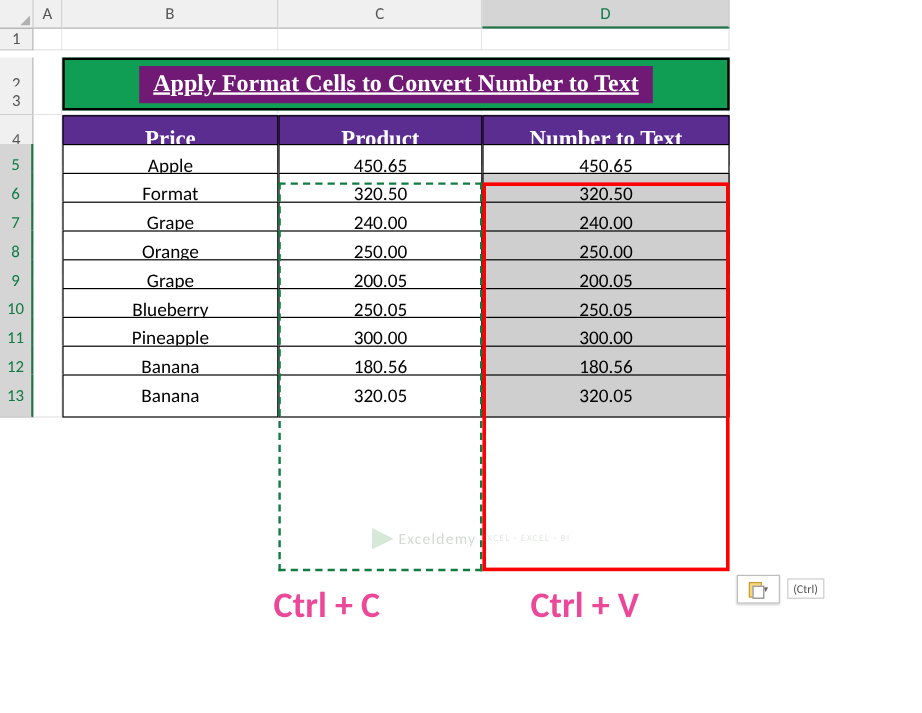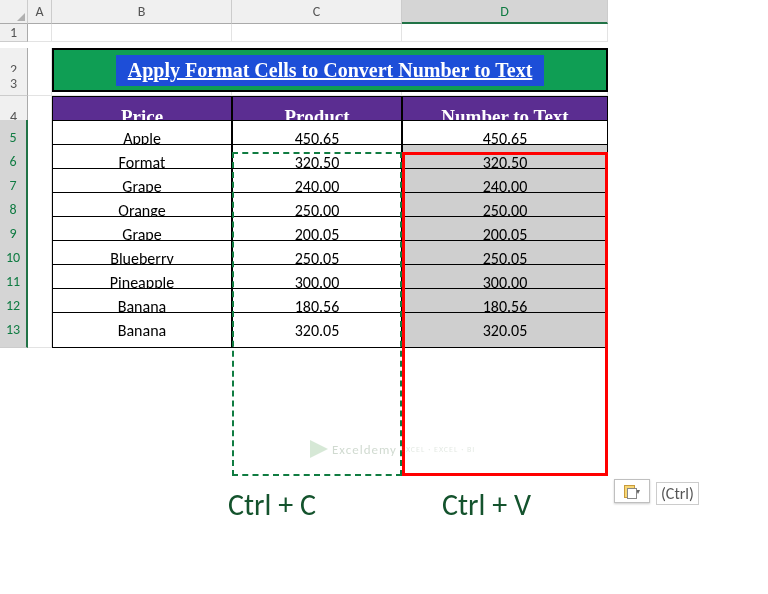--- a/index.html
+++ b/index.html
@@ -52,21 +52,21 @@
     border-bottom:1px solid #e3e3e3;
   }
   .title {
     grid-column: 3 / 6;
     background: #0f9e54;
     border: 2px solid #000;
     display: flex; align-items:center; justify-content:center;
     position:relative;
   }
   .title-inner{
-    background:#1d4ed8;
+    background:#701a75;
     color:#fff;
     font-weight:bold;
     font-size:20px;
     padding:4px 12px;
     text-decoration: underline;
     font-family: Georgia, "Times New Roman", serif;
   }
   .th {
     background:#5b2d91;color:#fff;font-weight:bold;font-size:19px;
     border:1px solid #000;font-family: Georgia,"Times New Roman",serif;
@@ -87,37 +87,37 @@
     pointer-events:none;
   }
   .red-sel{
     position:absolute;
     border:3px solid #ff0000;
     pointer-events:none;
   }
   .shortcut{
     position:absolute;
     font-size:30px;
-    color:#14532d;
+    color:#ec4899;
     font-family: Calibri, Arial, sans-serif;
-    font-weight:400;
+    font-weight:700;
   }
   .paste-btn{
     position:absolute;
     width:36px;height:24px;
     background:#fff;
     border:1px solid #bfbfbf;
     display:flex;align-items:center;justify-content:center;
     font-size:11px;color:#666;
     box-shadow:0 1px 2px rgba(0,0,0,0.2);
   }
   .paste-btn .icon{width:11px;height:13px;background:#f8d775;border:1px solid #c89b3c;margin-right:1px;position:relative;}
   .paste-btn .icon::after{content:"";position:absolute;right:-3px;bottom:-2px;width:8px;height:9px;background:#fff;border:1px solid #888;}
   .paste-label{
-    position:absolute;font-size:16px;color:#555;background:#fff;
+    position:absolute;font-size:10px;color:#555;background:#fff;
     border:1px solid #ccc;padding:1px 4px;
   }
   .watermark{
     position:absolute;
     font-size:13px;color:rgba(120,150,120,0.35);
     letter-spacing:1px;
     pointer-events:none;
     display:flex;align-items:center;gap:4px;
   }
   .watermark .xicon{

